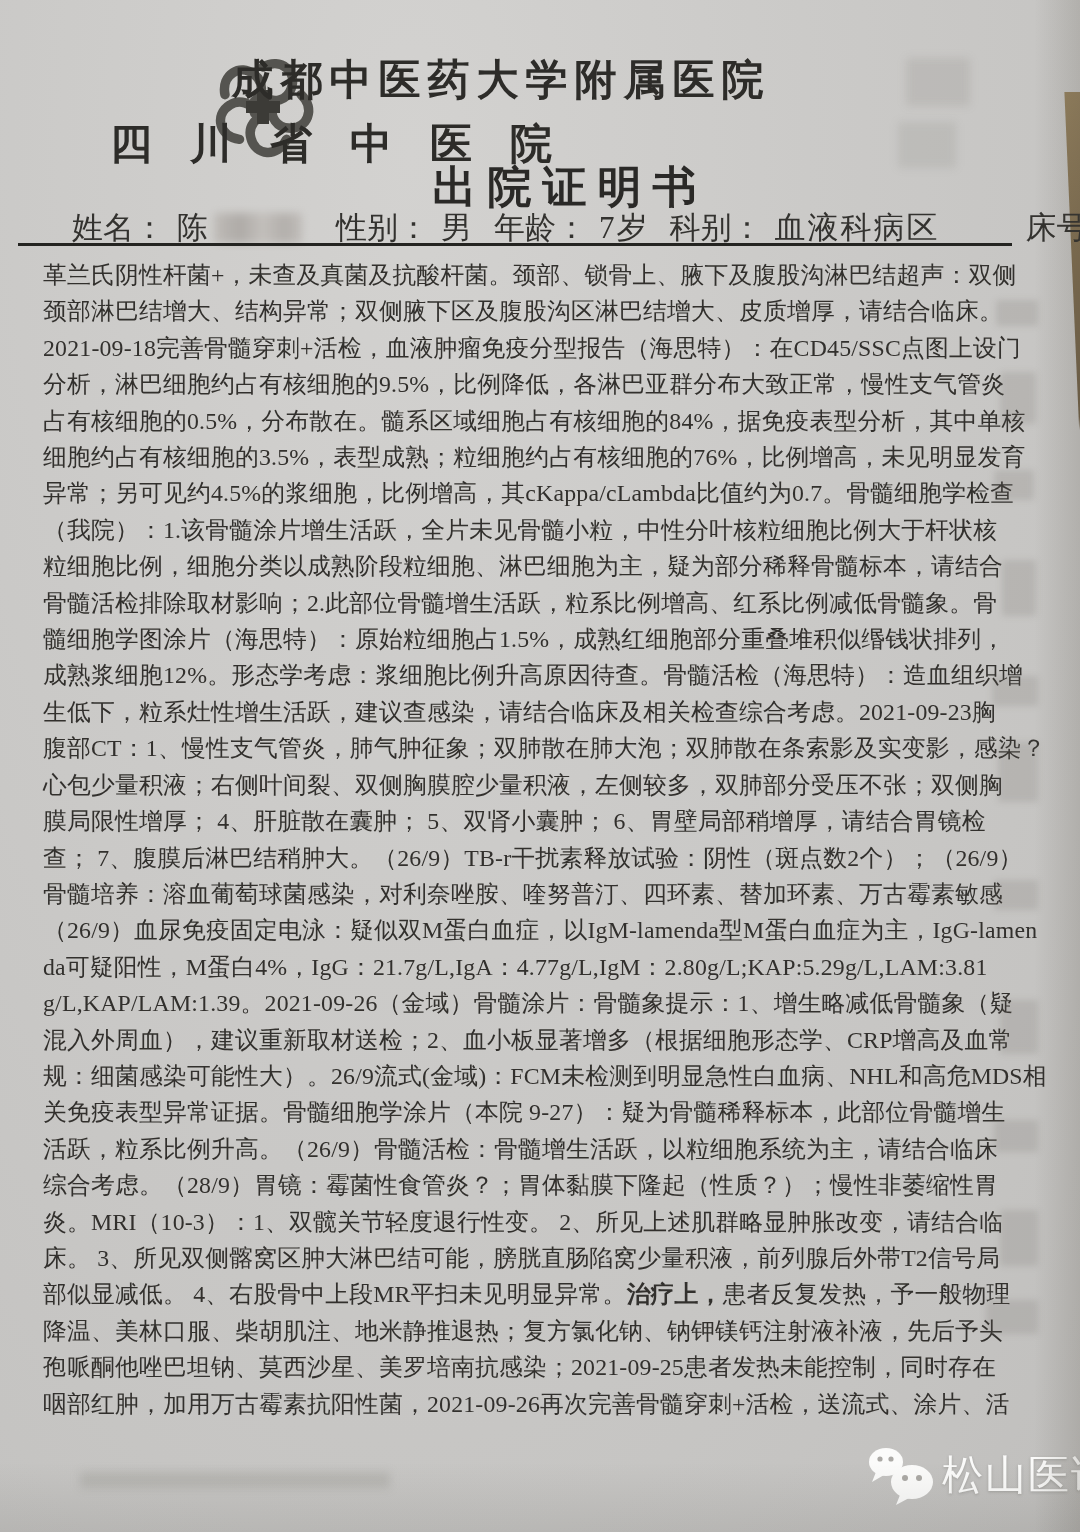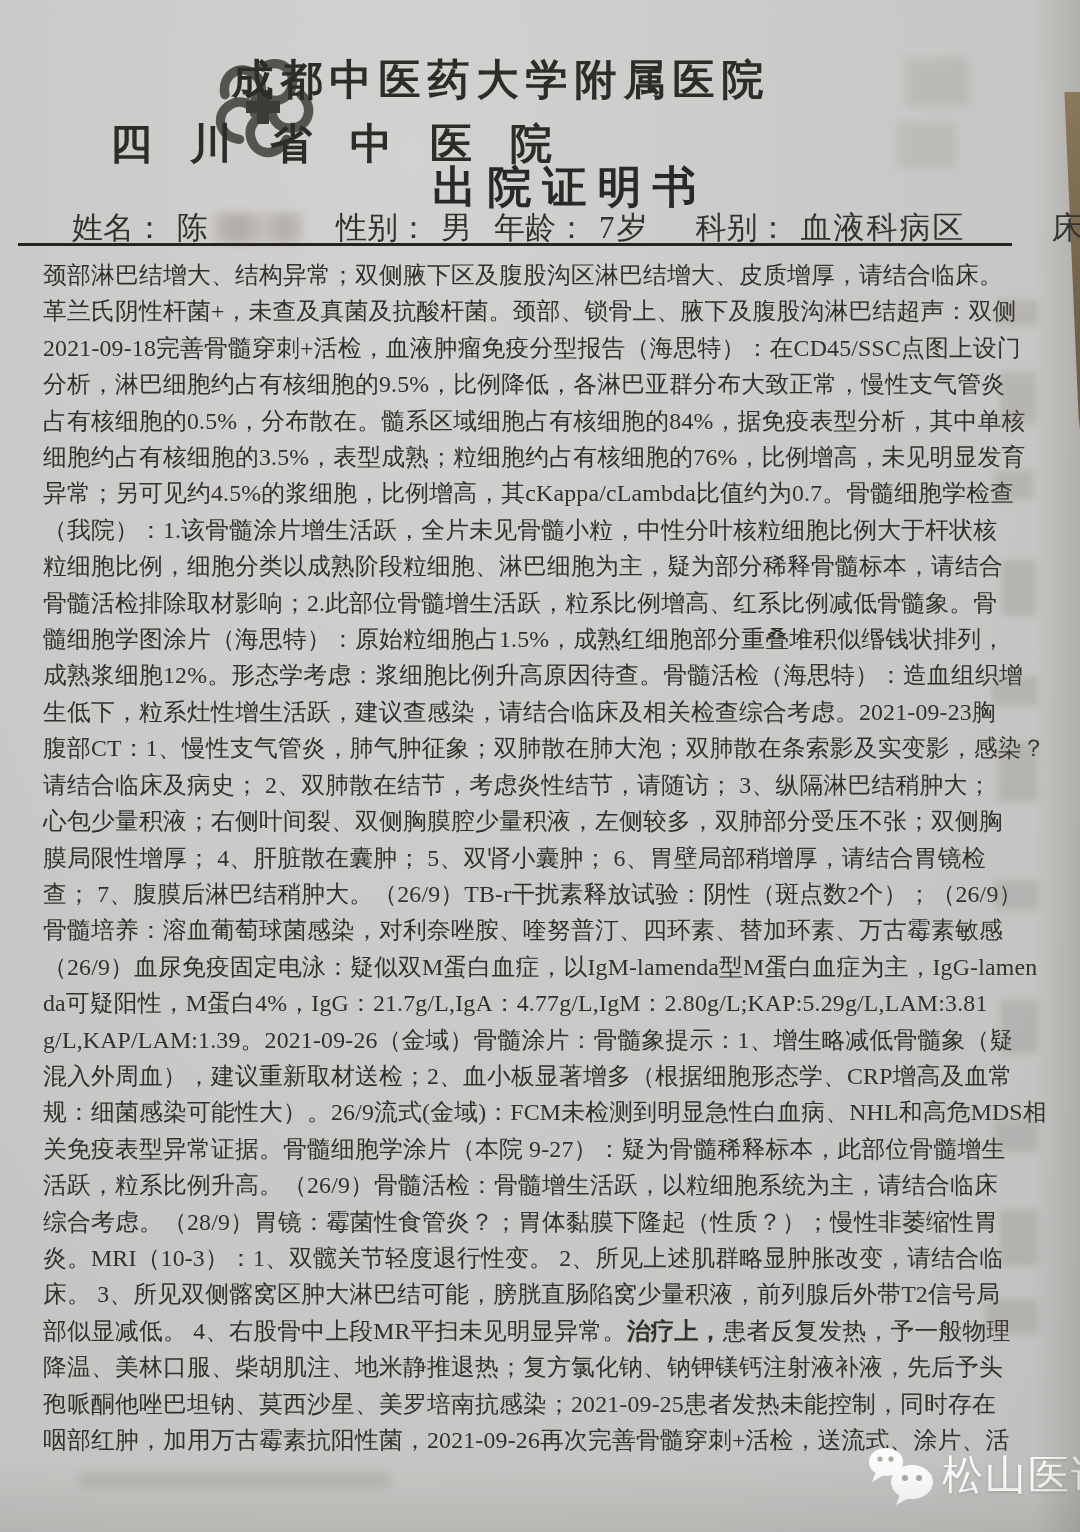--- a/index.html
+++ b/index.html
@@ -37,21 +37,21 @@
         font-size:44px;font-weight:600;letter-spacing:11px;color:#2a2927;white-space:nowrap;}
 
   
   .patient-row{position:absolute;left:72px;top:207px;width:960px;
         display:flex;align-items:center;font-size:31px;color:#33322f;white-space:nowrap;}
   .pi-field{display:inline-flex;align-items:center;}
   .pi-label{margin-right:12px;}
   .pi-value{letter-spacing:2px;}
   .pi-field:nth-child(2){margin-left:34px;}
   .pi-field:nth-child(3){margin-left:20px;}
-  .pi-field:nth-child(4){margin-left:46px;}
+  .pi-field:nth-child(4){margin-left:20px;}
   .pi-field:nth-child(5){margin-left:86px;}
   .pi-field:nth-child(6){margin-left:16px;}
   .redaction-blur{display:inline-block;width:88px;height:30px;margin-left:4px;border-radius:3px;
         background:linear-gradient(90deg,#bcb8b4 0%,#a9a5a1 30%,#c1bdb9 55%,#aeaaa6 80%,#bdb9b5 100%);
         filter:blur(4px);opacity:.85;}
 
   .rule{position:absolute;left:18px;top:243px;width:994px;height:3px;background:#242421;}
 
   
   .body-text{position:absolute;left:43px;top:257px;width:998px;
@@ -133,35 +133,34 @@
         <span class="pi-value">36</span>
       </span>
       <span class="pi-field">
         <span class="pi-label">病历号：</span>
       </span>
     </div>
 
   <div class="rule"></div>
 
   <main class="body-text">
+      <div class="body-line"><span>革兰氏阴性杆菌+，未查及真菌及抗酸杆菌。颈部、锁骨上、腋下及腹股沟淋巴结超声：双侧</span></div>
       <div class="body-line"><span>颈部淋巴结增大、结构异常；双侧腋下区及腹股沟区淋巴结增大、皮质增厚，请结合临床。</span></div>
-      <div class="body-line"><span>革兰氏阴性杆菌+，未查及真菌及抗酸杆菌。颈部、锁骨上、腋下及腹股沟淋巴结超声：双侧</span></div>
       <div class="body-line"><span>2021-09-18完善骨髓穿刺+活检，血液肿瘤免疫分型报告（海思特）：在CD45/SSC点图上设门</span></div>
       <div class="body-line"><span>分析，淋巴细胞约占有核细胞的9.5%，比例降低，各淋巴亚群分布大致正常，慢性支气管炎</span></div>
       <div class="body-line"><span>占有核细胞的0.5%，分布散在。髓系区域细胞占有核细胞的84%，据免疫表型分析，其中单核</span></div>
       <div class="body-line"><span>细胞约占有核细胞的3.5%，表型成熟；粒细胞约占有核细胞的76%，比例增高，未见明显发育</span></div>
       <div class="body-line"><span>异常；另可见约4.5%的浆细胞，比例增高，其cKappa/cLambda比值约为0.7。骨髓细胞学检查</span></div>
       <div class="body-line"><span>（我院）：1.该骨髓涂片增生活跃，全片未见骨髓小粒，中性分叶核粒细胞比例大于杆状核</span></div>
       <div class="body-line"><span>粒细胞比例，细胞分类以成熟阶段粒细胞、淋巴细胞为主，疑为部分稀释骨髓标本，请结合</span></div>
       <div class="body-line"><span>骨髓活检排除取材影响；2.此部位骨髓增生活跃，粒系比例增高、红系比例减低骨髓象。骨</span></div>
       <div class="body-line"><span>髓细胞学图涂片（海思特）：原始粒细胞占1.5%，成熟红细胞部分重叠堆积似缗钱状排列，</span></div>
       <div class="body-line"><span>成熟浆细胞12%。形态学考虑：浆细胞比例升高原因待查。骨髓活检（海思特）：造血组织增</span></div>
       <div class="body-line"><span>生低下，粒系灶性增生活跃，建议查感染，请结合临床及相关检查综合考虑。2021-09-23胸</span></div>
       <div class="body-line"><span>腹部CT：1、慢性支气管炎，肺气肿征象；双肺散在肺大泡；双肺散在条索影及实变影，感染？</span></div>
-      <div class="body-line"><span>请结合临床及病史； 2、双肺散在结节，考虑炎性结节，请随访； 3、纵隔淋巴结稍肿大；</span></div>
       <div class="body-line"><span>心包少量积液；右侧叶间裂、双侧胸膜腔少量积液，左侧较多，双肺部分受压不张；双侧胸</span></div>
       <div class="body-line"><span>膜局限性增厚； 4、肝脏散在囊肿； 5、双肾小囊肿； 6、胃壁局部稍增厚，请结合胃镜检</span></div>
       <div class="body-line"><span>查； 7、腹膜后淋巴结稍肿大。（26/9）TB-r干扰素释放试验：阴性（斑点数2个）；（26/9）</span></div>
       <div class="body-line"><span>骨髓培养：溶血葡萄球菌感染，对利奈唑胺、喹努普汀、四环素、替加环素、万古霉素敏感</span></div>
       <div class="body-line"><span>（26/9）血尿免疫固定电泳：疑似双M蛋白血症，以IgM-lamenda型M蛋白血症为主，IgG-lamen</span></div>
       <div class="body-line"><span>da可疑阳性，M蛋白4%，IgG：21.7g/L,IgA：4.77g/L,IgM：2.80g/L;KAP:5.29g/L,LAM:3.81</span></div>
       <div class="body-line"><span>g/L,KAP/LAM:1.39。2021-09-26（金域）骨髓涂片：骨髓象提示：1、增生略减低骨髓象（疑</span></div>
       <div class="body-line"><span>混入外周血），建议重新取材送检；2、血小板显著增多（根据细胞形态学、CRP增高及血常</span></div>
       <div class="body-line"><span>规：细菌感染可能性大）。26/9流式(金域)：FCM未检测到明显急性白血病、NHL和高危MDS相</span></div>
       <div class="body-line"><span>关免疫表型异常证据。骨髓细胞学涂片（本院 9-27）：疑为骨髓稀释标本，此部位骨髓增生</span></div>

